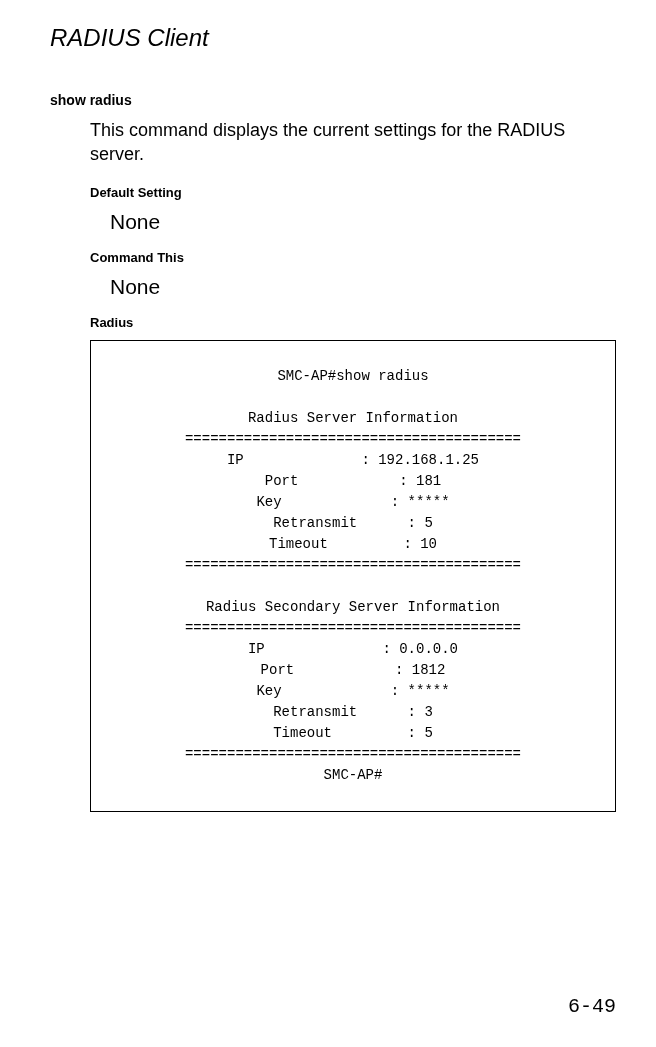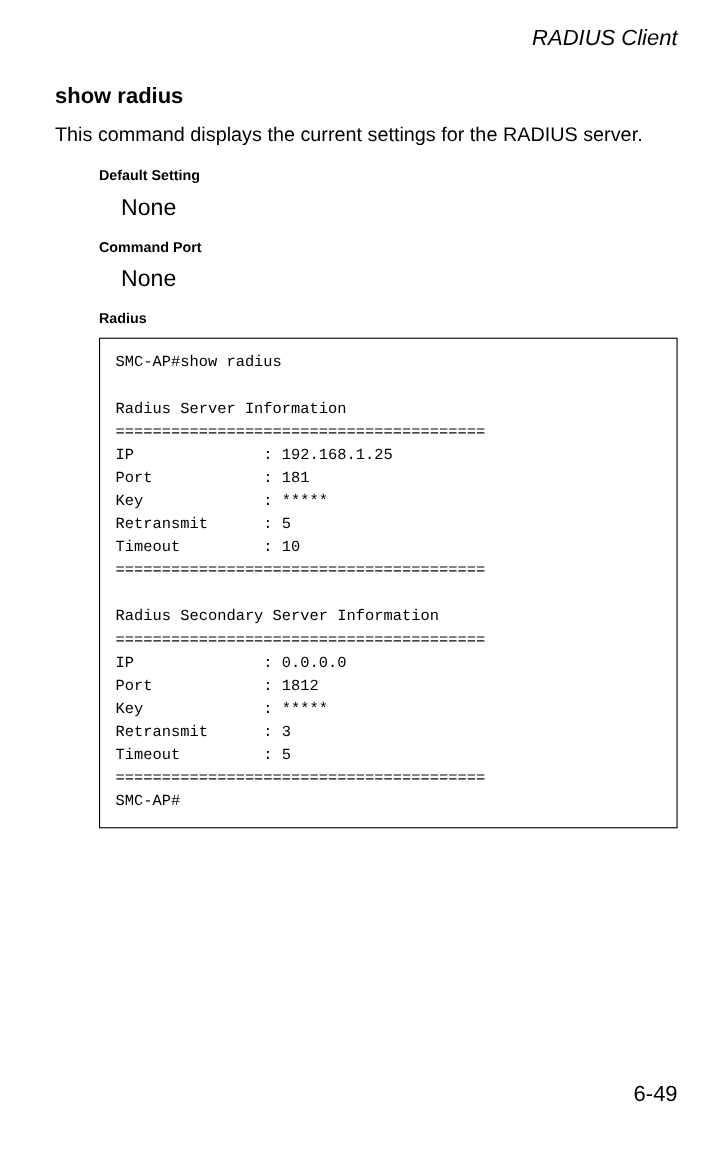--- a/index.html
+++ b/index.html
@@ -10,82 +10,84 @@
     body {
       width: 656px;
       height: 1047px;
       font-family: Arial, Helvetica, sans-serif;
       color: #000;
       background: #fff;
       position: relative;
       padding: 24px 40px 30px 50px;
     }
     .header-context {
-      text-align: right;
+      text-align: left;
       font-style: italic;
-      font-size: 20px;
-      margin-bottom: 30px;
+      font-size: 24px;
+      margin-bottom: 40px;
       font-family: Arial, Helvetica, sans-serif;
     }
     .command-title {
       font-weight: bold;
-      font-size: 20px;
+      font-size: 14px;
       margin-bottom: 10px;
       font-family: Arial, Helvetica, sans-serif;
     }
     .description {
       font-size: 18px;
       line-height: 1.35;
+      margin-left: 40px;
       margin-bottom: 18px;
       font-family: Arial, Helvetica, sans-serif;
     }
     .section-label {
       font-weight: bold;
       font-size: 13px;
       margin-left: 40px;
       margin-bottom: 10px;
       font-family: Arial, Helvetica, sans-serif;
     }
     .section-value {
       font-size: 21px;
       margin-left: 60px;
       margin-bottom: 16px;
       font-family: Arial, Helvetica, sans-serif;
     }
     .example-box {
       border: 1px solid #000;
       margin-left: 40px;
       margin-right: 0;
-      padding: 12px 14px;
+      padding: 25px 14px;
       font-family: "Courier New", Courier, monospace;
       font-size: 14px;
       line-height: 1.5;
       white-space: pre;
+      text-align: center;
     }
     .page-number {
       position: absolute;
-      bottom: 40px;
+      bottom: 29px;
       right: 40px;
       font-size: 20px;
-      font-family: Liberation Sans, sans-serif;
+      font-family: Liberation Mono, monospace;
     }
   </style>
 </head>
 <body>
 
 <div class="header-context">RADIUS Client</div>
 
 <div class="command-title">show radius</div>
 
 <div class="description">This command displays the current settings for the RADIUS server.</div>
 
 <div class="section-label">Default Setting</div>
 <div class="section-value">None</div>
 
-<div class="section-label">Command Port</div>
+<div class="section-label">Command This</div>
 <div class="section-value">None</div>
 
 <div class="section-label">Radius</div>
 
 <div class="example-box">SMC-AP#show radius
 
 Radius Server Information
 ========================================
 IP              : 192.168.1.25
 Port            : 181

